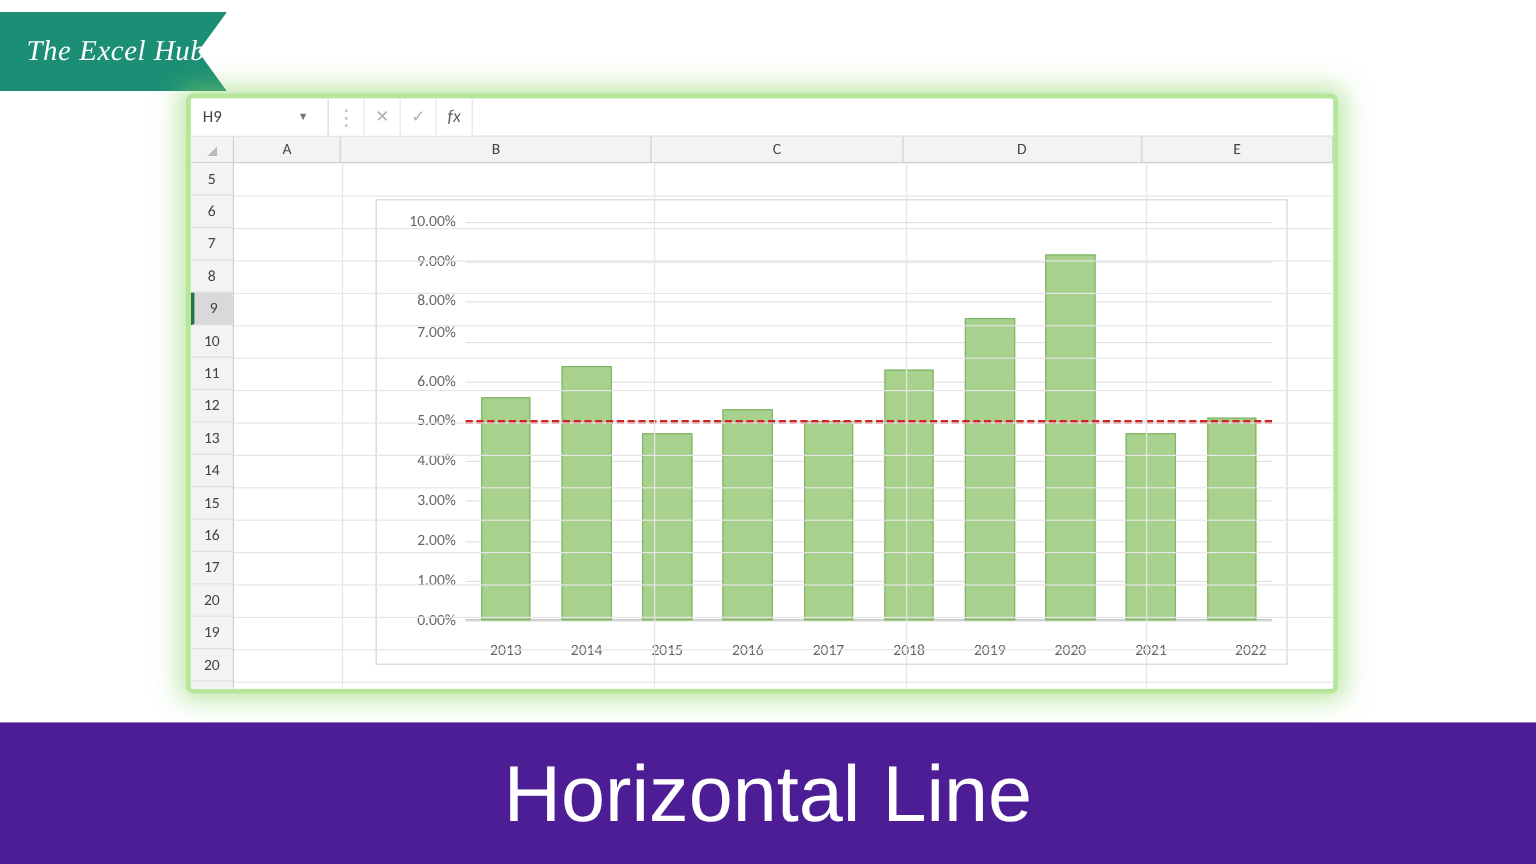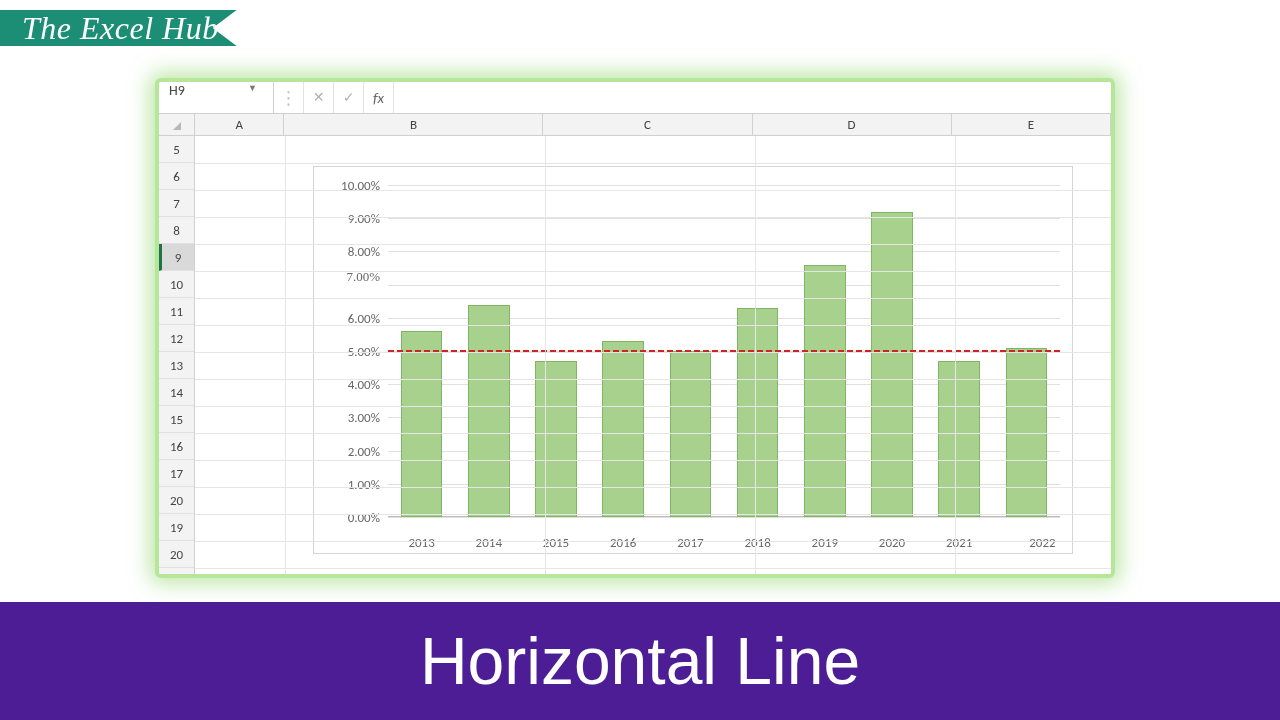--- a/index.html
+++ b/index.html
@@ -11,28 +11,28 @@
     background: #fff;
     position: relative;
     overflow: hidden;
   }
 
   
   .logo {
     position: absolute;
     top: 10px;
     left: 0;
-    height: 36px;
+    height: 66px;
     display: flex;
     align-items: center;
     padding: 0 18px 0 22px;
     background: #1b8e75;
     color: #fff;
     font-family: "Brush Script MT", cursive;
-    font-size: 32px;
+    font-size: 24px;
     font-style: italic;
     clip-path: polygon(0 0, 100% 0, calc(100% - 24px) 50%, 100% 100%, 0 100%);
     letter-spacing: 0.5px;
   }
 
   
   .panel {
     position: absolute;
     left: 155px;
     top: 78px;
@@ -50,20 +50,21 @@
     display: flex;
     align-items: stretch;
     height: 32px;
     border-bottom: 1px solid #d0d0d0;
     font-size: 14px;
     color: #444;
   }
   .name-box {
     width: 115px;
     display: flex;
+    align-items: center;
     justify-content: space-between;
     padding: 0 16px 0 10px;
     border-right: 1px solid #d0d0d0;
     background: #fff;
   }
   .name-box .dd {
     font-size: 9px;
     color: #777;
   }
   .fb-sep, .fb-btn {
@@ -290,21 +291,21 @@
               <div class="y-tick" style="top: 265.6px;">2.00%</div>
               <div class="gridline" style="top: 232.4px;"></div>
               <div class="y-tick" style="top: 232.4px;">3.00%</div>
               <div class="gridline" style="top: 199.2px;"></div>
               <div class="y-tick" style="top: 199.2px;">4.00%</div>
               <div class="gridline" style="top: 166px;"></div>
               <div class="y-tick" style="top: 166px;">5.00%</div>
               <div class="gridline" style="top: 132.8px;"></div>
               <div class="y-tick" style="top: 132.8px;">6.00%</div>
               <div class="gridline" style="top: 99.6px;"></div>
-              <div class="y-tick" style="top: 92px; font-family: Liberation Serif, serif;">7.00%</div>
+              <div class="y-tick" style="top: 92px;">7.00%</div>
               <div class="gridline" style="top: 66.4px;"></div>
               <div class="y-tick" style="top: 66.4px;">8.00%</div>
               <div class="gridline" style="top: 33.2px;"></div>
               <div class="y-tick" style="top: 33.2px;">9.00%</div>
               <div class="gridline" style="top: 0px;"></div>
               <div class="y-tick" style="top: 0px;">10.00%</div>
               <div class="axis-line" style="left: 0px; right: 0px; bottom: 0px; height: 1px;"></div>
               <div class="bar" style="left: 12.768px; width: 41.664px; height: 185.92px;"></div>
               <div class="x-tick" style="left: 33.6px;">2013</div>
               <div class="bar" style="left: 79.968px; width: 41.664px; height: 212.48px;"></div>

